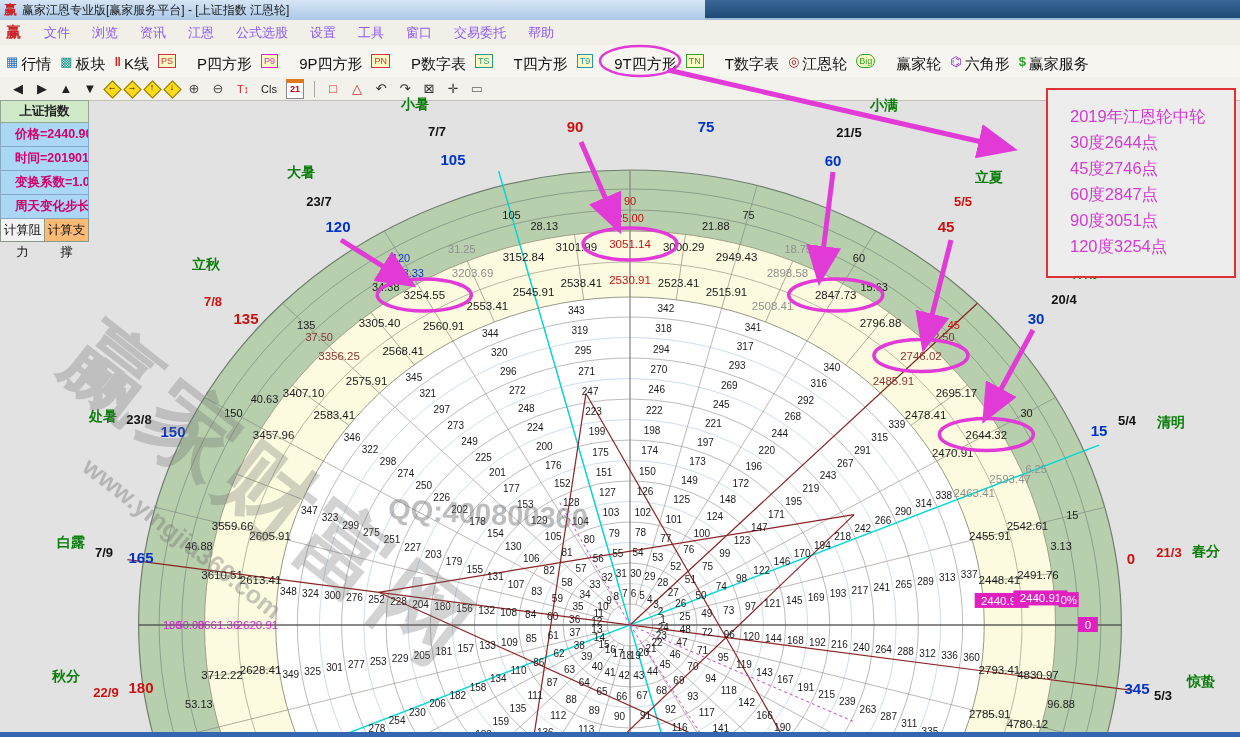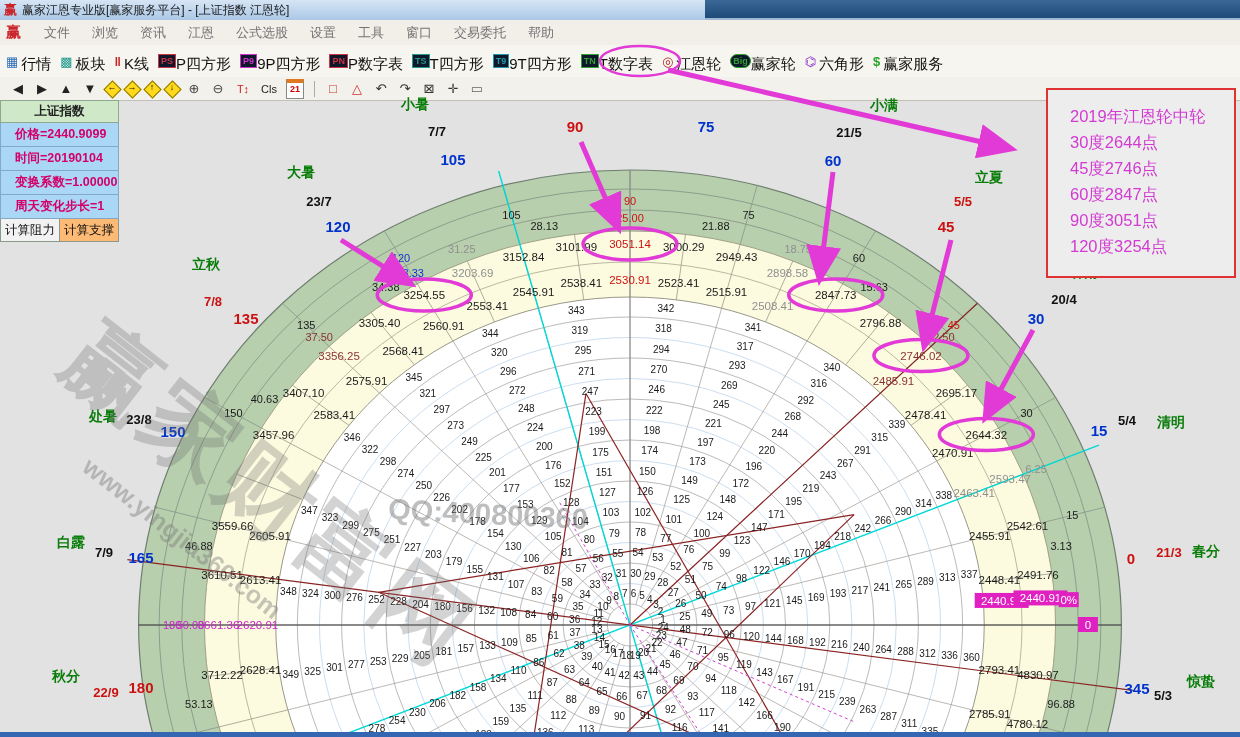--- a/index.html
+++ b/index.html
@@ -8,47 +8,47 @@
   
   .titlebar{position:absolute;left:0;top:0;width:1240px;height:20px;display:flex;z-index:1;}
   .titlebar .tleft{width:705px;height:20px;background:linear-gradient(#d7e5f5,#aac8e6);
       display:flex;align-items:center;padding-left:4px;box-sizing:border-box;}
   .titlebar .tright{flex:1;background:linear-gradient(#3a6795,#1d4a77);border-bottom:2px solid #9fb9d4;}
   .tlogo{color:#c9252b;font-weight:bold;font-size:13px;margin-right:5px;}
   .ttext{font-size:12px;color:#1a1a1a;white-space:nowrap;}
   .menubar{position:absolute;left:0;top:20px;width:1240px;height:25px;background:#f2efe9;
       border-bottom:1px solid #d8d5cd;display:flex;align-items:center;z-index:1;}
   .menubar .mlogo{color:#c9252b;font-weight:bold;font-size:15px;margin:0 12px 0 6px;}
-  .menu-item{font-size:13px;color:#737373;padding:0 11px;cursor:default;}
+  .menu-item{font-size:13px;color:#8b5cf6;padding:0 11px;cursor:default;}
   .toolbar1{position:absolute;left:0;top:45px;width:1240px;height:32px;background:#f7f5ef;
       border-bottom:1px solid #cfccc4;display:flex;align-items:center;padding-left:6px;z-index:1;}
   .tb1-item{display:flex;align-items:center;margin-right:9px;}
   .tb1-glyph{font-size:13px;font-weight:bold;margin-right:3px;}
-  .tb1-badge{font-size:9px;font-weight:bold;border:1px solid;padding:1px 2px;margin-right:0;
-      background:#0f172a;line-height:10px;}
+  .tb1-badge{font-size:9px;font-weight:normal;border:1px solid;padding:1px 2px;margin-right:21px;
+      background:#fef9c3;line-height:10px;}
   .tb1-badge.round{border-radius:8px;}
   .tb1-label{font-size:15px;color:#111;white-space:nowrap;margin-top:7px;}
   .toolbar2{position:absolute;left:0;top:77px;width:1240px;height:23px;background:#f3f1eb;
       border-bottom:1px solid #c2bfb7;display:flex;align-items:center;padding-left:6px;z-index:1;}
   .tb2-item{width:24px;text-align:center;font-size:13px;line-height:20px;}
   .tb2-item.small{font-size:11px;width:26px;color:#222;}
   .tb2-sep{width:1px;height:16px;background:#aaa;margin:0 6px;}
   .diamond{position:relative;display:inline-block;width:20px;height:18px;}
   .diamond .dshape{position:absolute;left:4px;top:3px;width:11px;height:11px;background:#ffd91c;
       border:1px solid #8f7a00;transform:rotate(45deg);}
   .diamond .darr{position:absolute;left:0;top:2px;width:20px;text-align:center;font-size:9px;color:#111;}
   .cal{display:inline-block;width:16px;height:15px;border:1px solid #888;background:#fff;
       font-size:9px;line-height:13px;color:#c00;font-weight:bold;border-top:4px solid #e07820;}
   
   .chart-bg{position:absolute;left:0;top:100px;width:1240px;height:637px;background:#e2e2e2;z-index:0;}
   svg{position:absolute;left:0;top:0;z-index:3;pointer-events:none;}
   svg text{font-family:"Liberation Sans","DejaVu Sans",sans-serif;}
   #overlay-svg{z-index:8;}
   
-  .info-panel{position:absolute;left:0;top:100px;width:119px;z-index:9;font-size:12.5px;}
+  .info-panel{position:absolute;left:0;top:100px;width:89px;z-index:9;font-size:12.5px;}
   .ip-title{background:#cfe8c8;border:1px solid #90a890;text-align:center;height:21px;line-height:21px;
       font-weight:bold;color:#222;}
   .ip-row{background:#a9d7f5;border:1px solid #85a8c5;border-top:none;height:23px;line-height:23px;
       color:#d4006a;font-weight:bold;padding-left:14px;white-space:nowrap;overflow:hidden;}
   .ip-btns{display:flex;}
   .ip-btn{flex:1;height:22px;line-height:22px;text-align:center;border:1px solid #8a9a8a;border-top:none;
       color:#111;background:#f2f2f2;}
   .ip-btn.green{background:#fdba74;border-left:none;}
   
   .anno-box{position:absolute;left:1046px;top:88px;width:190px;height:190px;border:2px solid #e03232;

